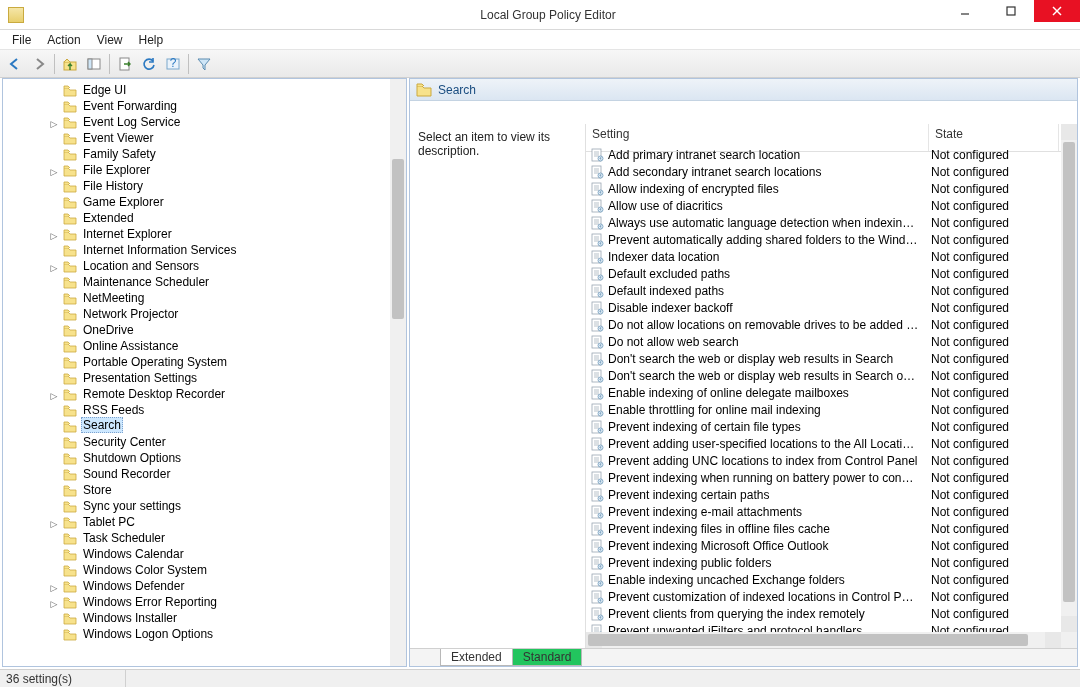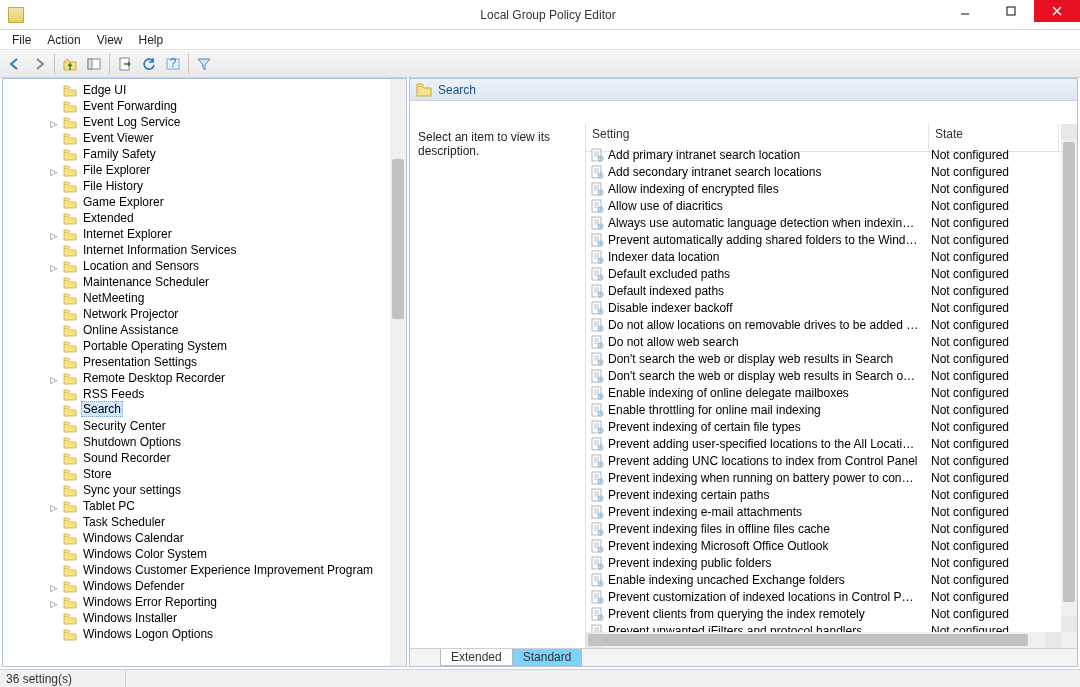--- a/index.html
+++ b/index.html
@@ -62,21 +62,21 @@
 .list-hscroll::after { right: 0; }
 .list-vscroll { position: absolute; right: 0; top: 0; bottom: 16px; width: 16px; background: #f0f0f0; }
 .list-vscroll::before, .list-vscroll::after { content: ""; position: absolute; left: 0; height: 16px; width: 16px; background: #e8e8e8; }
 .list-vscroll::before { top: 0; }
 .list-vscroll::after { bottom: 0; }
 .list-vscroll .thumb { position: absolute; left: 2px; right: 2px; top: 18px; height: 460px; background: #c2c2c2; border-radius: 2px; }
 .corner { position: absolute; right: 0; bottom: 0; width: 16px; height: 16px; background: #f0f0f0; }
 
 .tabs { height: 18px; border-top: 1px solid #d0d0d0; display: flex; align-items: flex-start; padding-left: 30px; background: #f4f4f4; font-size: 11px; }
 .tabs .tab { padding: 1px 10px; border: 1px solid #b8b8b8; border-top: none; background: #fff; margin-right: -1px; position: relative; top: 0; color: #333; }
-.tabs .tab.inactive { background: #7dd3fc; }
+.tabs .tab.inactive { background: #22c55e; }
 
 
 .statusbar { height: 18px; background: #f0f0f0; border-top: 1px solid #d0d0d0; display: flex; align-items: center; padding: 0 6px; font-size: 11px; color: #333; }
 .statusbar .cell { border-right: 1px solid #d0d0d0; padding-right: 8px; margin-right: 24px; height: 100%; display: flex; align-items: center; min-width: 120px; }
 </style>
 </head>
 <body>
 
 <div class="titlebar">
   <div class="app-icon"></div>
@@ -304,20 +304,29 @@
             </span>
             <span class="label">Network Projector</span>
           </div>
           <div class="tree-row">
             <span class="folder-icon">
               <svg viewBox="0 0 14 12">
                 <path d="M1 3 L5 3 L7 5 L13 5 L13 11 L1 11 Z" fill="#f7e28c" stroke="#cba93f" stroke-width="0.8"></path>
                 <path d="M1 3 L1 1 L5 1 L7 3" fill="#f7e28c" stroke="#cba93f" stroke-width="0.8"></path>
               </svg>
             </span>
+            <span class="label">OneDrive</span>
+          </div>
+          <div class="tree-row">
+            <span class="folder-icon">
+              <svg viewBox="0 0 14 12">
+                <path d="M1 3 L5 3 L7 5 L13 5 L13 11 L1 11 Z" fill="#f7e28c" stroke="#cba93f" stroke-width="0.8"></path>
+                <path d="M1 3 L1 1 L5 1 L7 3" fill="#f7e28c" stroke="#cba93f" stroke-width="0.8"></path>
+              </svg>
+            </span>
             <span class="label">Online Assistance</span>
           </div>
           <div class="tree-row">
             <span class="folder-icon">
               <svg viewBox="0 0 14 12">
                 <path d="M1 3 L5 3 L7 5 L13 5 L13 11 L1 11 Z" fill="#f7e28c" stroke="#cba93f" stroke-width="0.8"></path>
                 <path d="M1 3 L1 1 L5 1 L7 3" fill="#f7e28c" stroke="#cba93f" stroke-width="0.8"></path>
               </svg>
             </span>
             <span class="label">Portable Operating System</span>
@@ -433,29 +442,20 @@
             <span class="label">Windows Calendar</span>
           </div>
           <div class="tree-row">
             <span class="folder-icon">
               <svg viewBox="0 0 14 12">
                 <path d="M1 3 L5 3 L7 5 L13 5 L13 11 L1 11 Z" fill="#f7e28c" stroke="#cba93f" stroke-width="0.8"></path>
                 <path d="M1 3 L1 1 L5 1 L7 3" fill="#f7e28c" stroke="#cba93f" stroke-width="0.8"></path>
               </svg>
             </span>
             <span class="label">Windows Color System</span>
-          </div>
-          <div class="tree-row">
-            <span class="folder-icon">
-              <svg viewBox="0 0 14 12">
-                <path d="M1 3 L5 3 L7 5 L13 5 L13 11 L1 11 Z" fill="#f7e28c" stroke="#cba93f" stroke-width="0.8"></path>
-                <path d="M1 3 L1 1 L5 1 L7 3" fill="#f7e28c" stroke="#cba93f" stroke-width="0.8"></path>
-              </svg>
-            </span>
-            <span class="label">Windows Customer Experience Improvement Program</span>
           </div>
           <div class="tree-row">
             <span class="expander">▷</span>
             <span class="folder-icon">
               <svg viewBox="0 0 14 12">
                 <path d="M1 3 L5 3 L7 5 L13 5 L13 11 L1 11 Z" fill="#f7e28c" stroke="#cba93f" stroke-width="0.8"></path>
                 <path d="M1 3 L1 1 L5 1 L7 3" fill="#f7e28c" stroke="#cba93f" stroke-width="0.8"></path>
               </svg>
             </span>
             <span class="label">Windows Defender</span>

